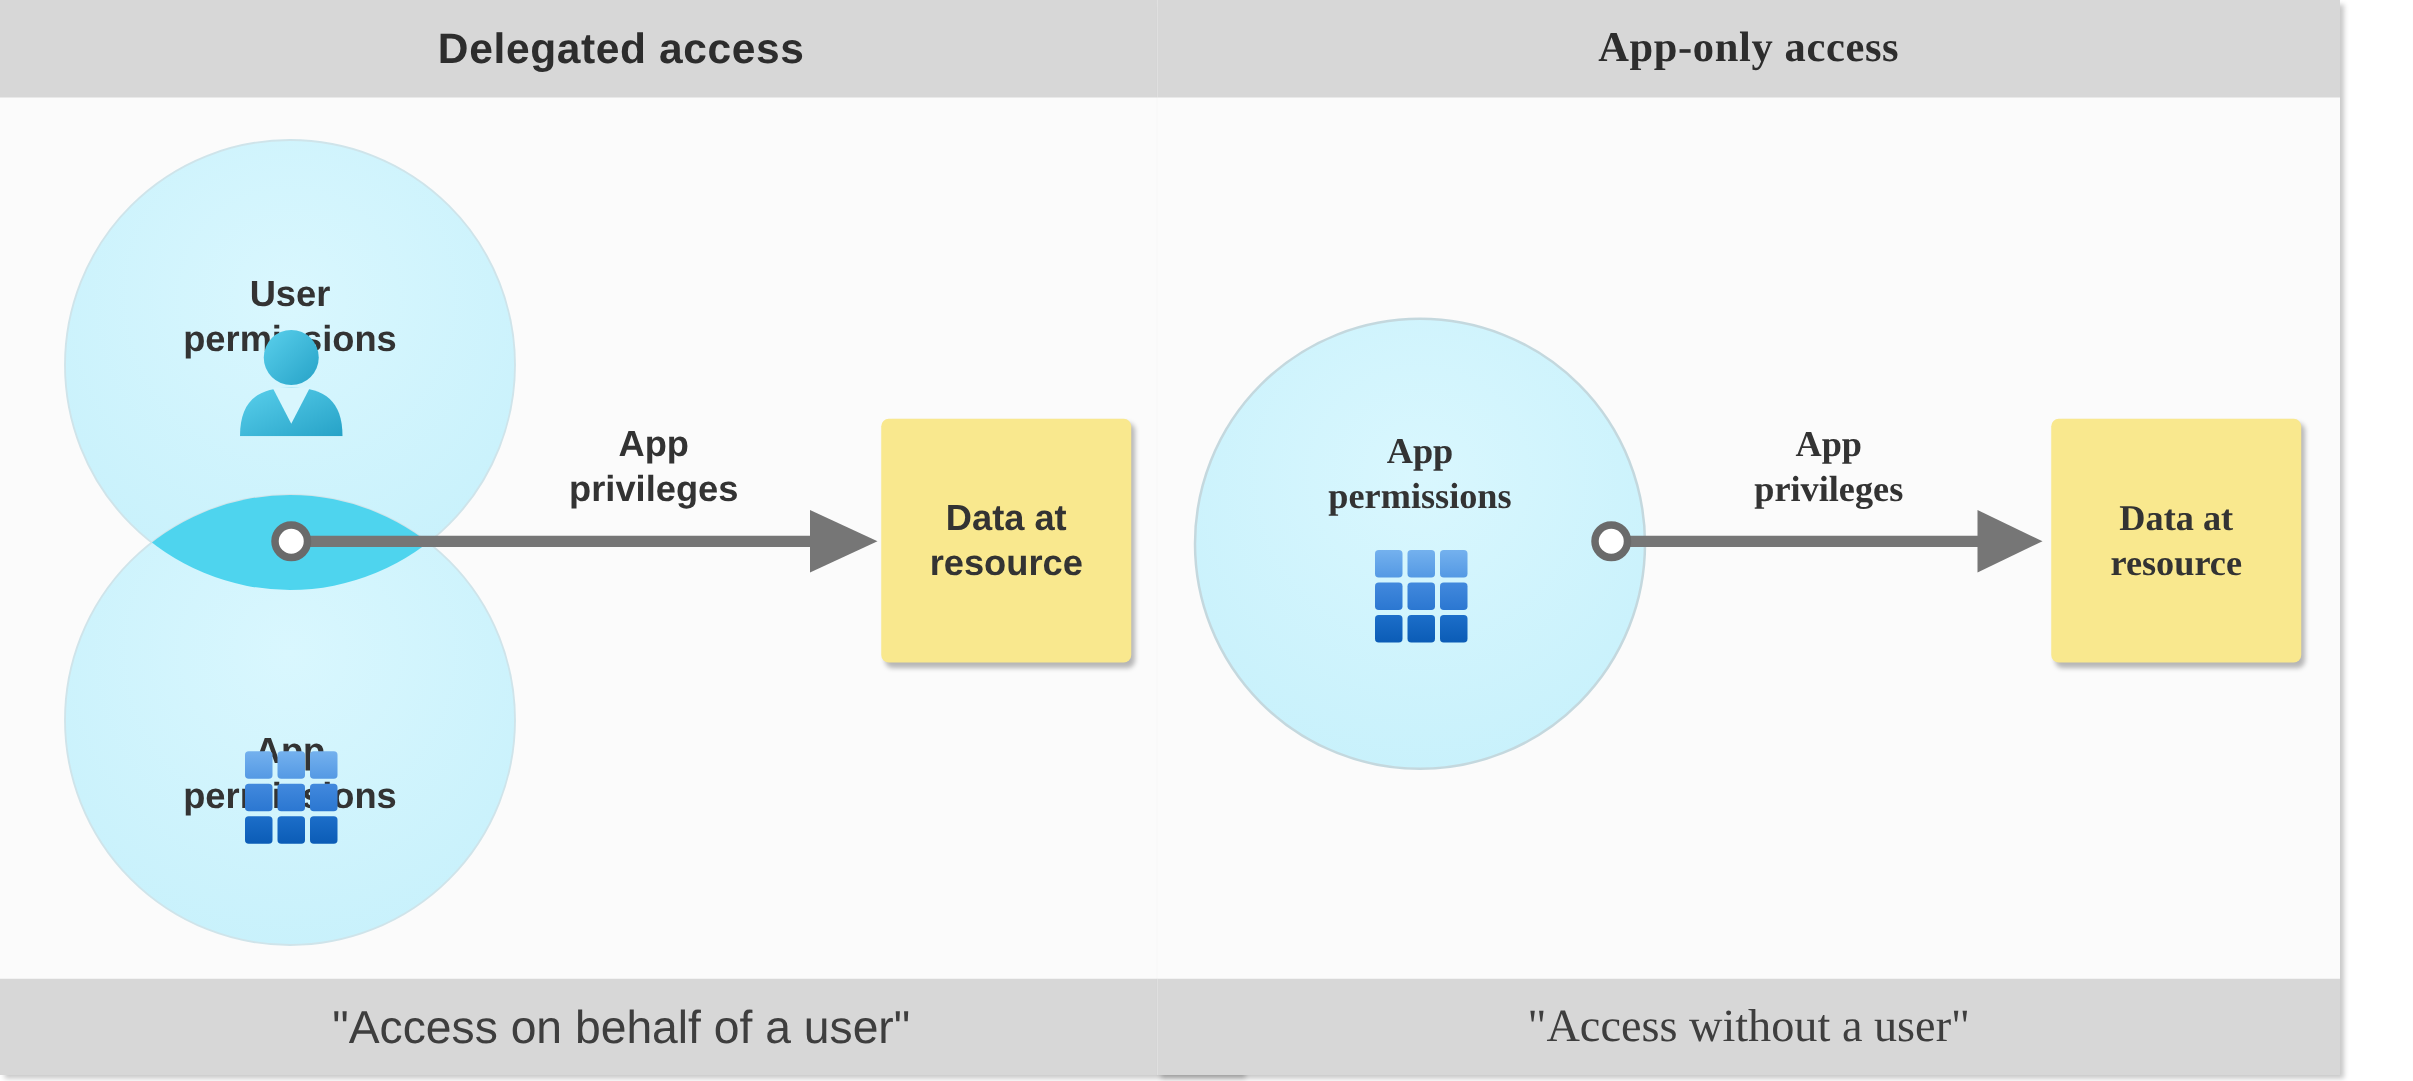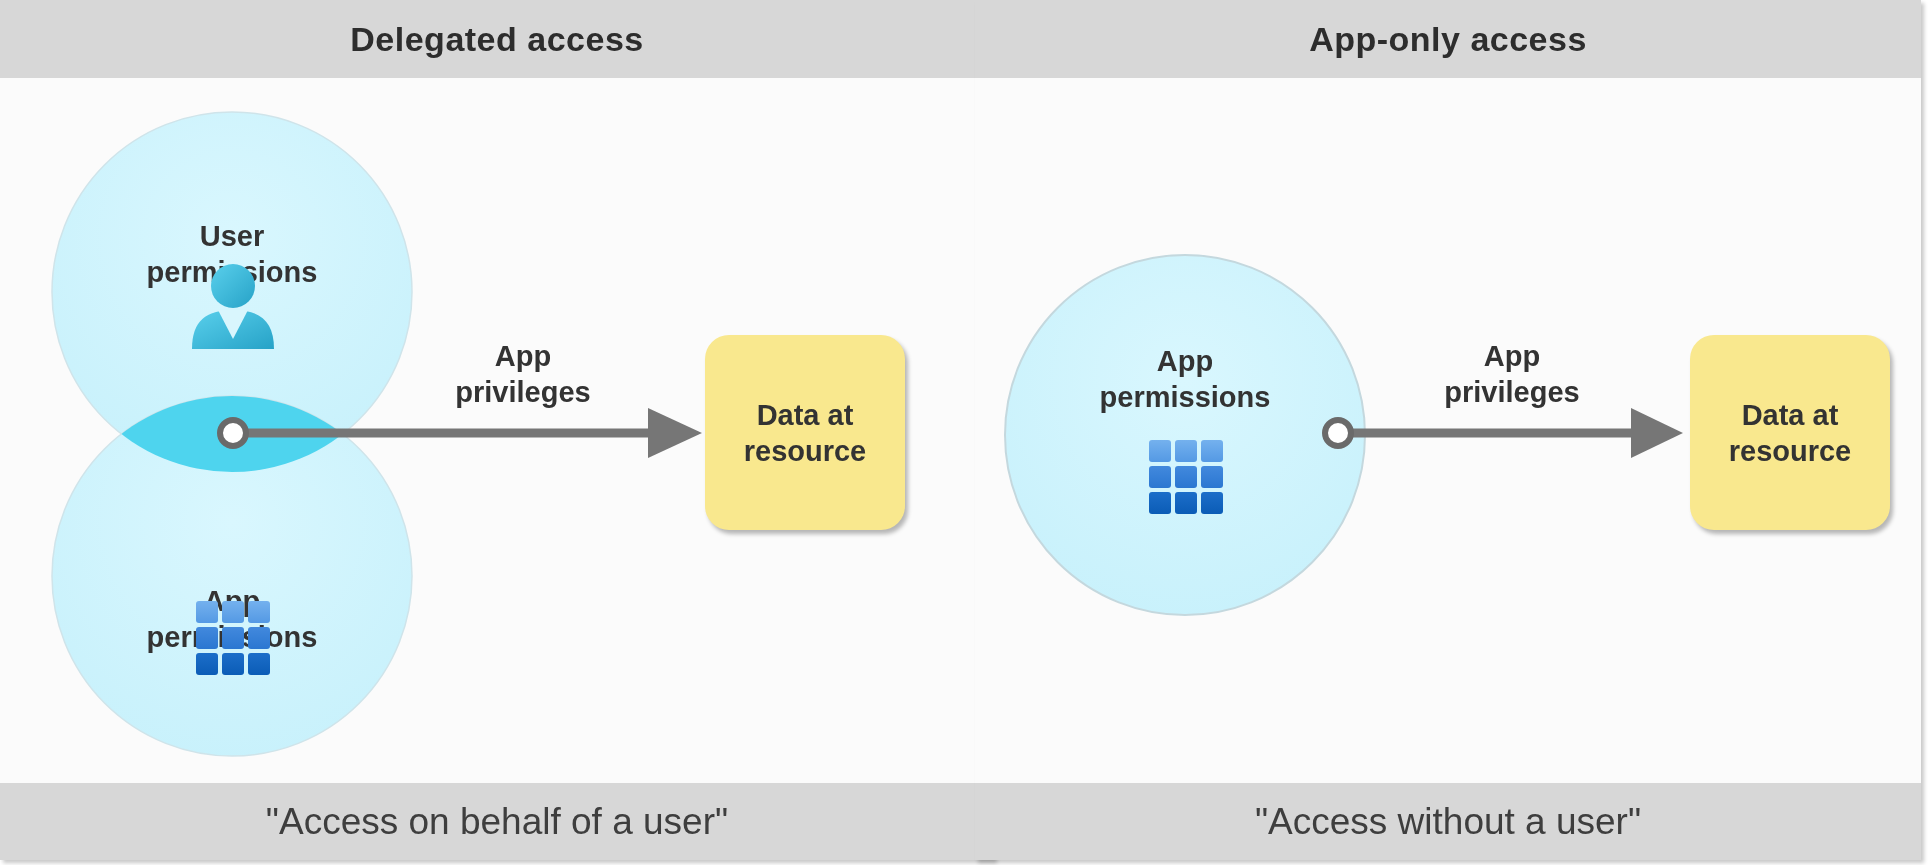--- a/index.html
+++ b/index.html
@@ -23,21 +23,21 @@
     display:flex; align-items:center; justify-content:center;
   }
   .panel-caption { font-size:37px; font-weight:400; color:#3e3e3e; }
   .shape-layer { position:absolute; left:0; top:78px; }
   .label {
     position:absolute; text-align:center; font-weight:bold; font-size:29px;
     line-height:36px; color:#333333;
   }
   .resource-box {
     position:absolute; width:200px; height:195px; background:#f9e88e;
-    border-radius:24px; box-shadow:3px 4px 4px rgba(0,0,0,0.28);
+    border-radius:6px; box-shadow:3px 4px 4px rgba(0,0,0,0.28);
     display:flex; align-items:center; justify-content:center;
   }
   .resource-box .label { position:static; width:160px; }
   .grid-icon {
     position:absolute; display:grid;
     grid-template-columns:repeat(3,22px); grid-template-rows:repeat(3,22px);
     gap:4px;
   }
   .grid-icon .tile { border-radius:3px; }
   .grid-icon .tile:nth-child(-n+3)              { background:linear-gradient(#74b1ee,#5499e4); }
@@ -105,21 +105,21 @@
 
     <div class="resource-box" style="left:705px; top:335px;">
       <div class="label">Data at resource</div>
     </div>
 
     <div class="panel-footer">
       <span class="panel-caption">"Access on behalf of a user"</span>
     </div>
   </div>
 
-  <div class="panel" style="left:975px; width:946px;">
+  <div class="panel" style="left:926px; width:946px;font-family:Liberation Serif, serif;">
     <div class="panel-header">
       <span class="panel-title">App-only access</span>
     </div>
 
     <svg class="shape-layer" width="946" height="705" viewBox="0 0 946 705">
       <defs>
         <radialGradient id="circGradR" cx="50%" cy="35%" r="80%">
           <stop offset="0%" stop-color="#d9f7fe"></stop>
           <stop offset="100%" stop-color="#c5f0fb"></stop>
         </radialGradient>

